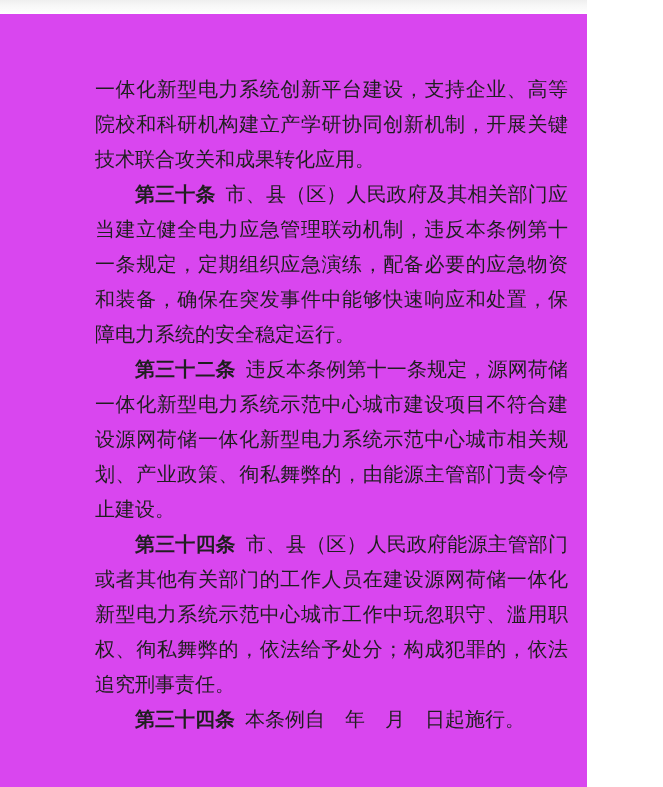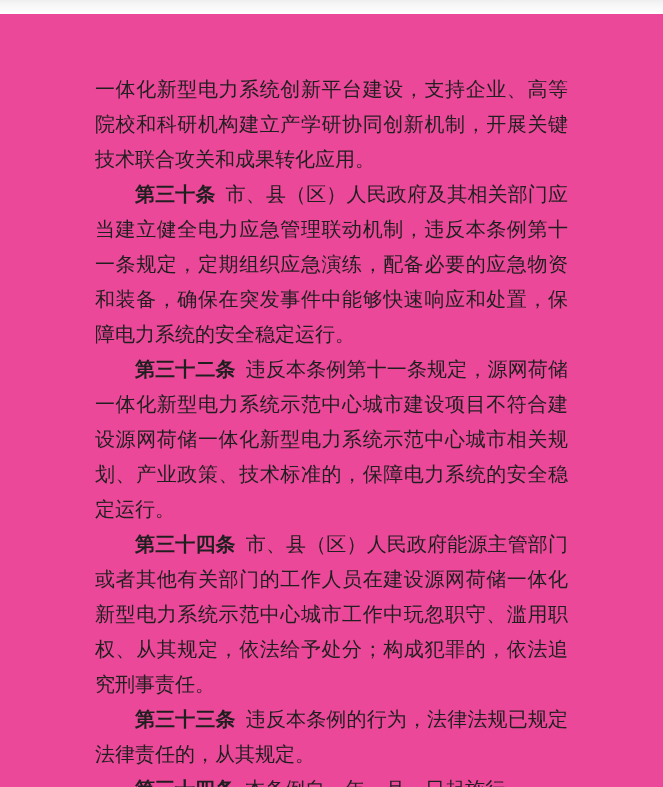--- a/index.html
+++ b/index.html
@@ -2,23 +2,23 @@
 <html><head>
 <meta charset="utf-8">
 <style>
   html, body {
     margin: 0;
     padding: 0;
     background: #ffffff;
   }
   .page {
     position: relative;
-    width: 663px;
+    width: 587px;
     height: 787px;
-    background: #ec4899;
+    background: #d946ef;
     overflow: hidden;
     font-family: "Liberation Sans", "DejaVu Sans", sans-serif;
   }
   .top-fade {
     position: absolute;
     top: 0;
     left: 0;
     width: 100%;
     height: 14px;
     background: linear-gradient(to bottom, #efefef 0%, #f7f7f7 40%, #ffffff 100%);
@@ -56,22 +56,21 @@
 
 <div class="page">
   <div class="top-fade"></div>
 
   <main class="text-block">
 
     <p class="para no-indent"><span class="body-text">一体化新型电力系统创新平台建设，支持企业、高等院校和科研机构建立产学研协同创新机制，开展关键技术联合攻关和成果转化应用。</span></p>
 
     <p class="para"><span class="lead">第三十条</span><span class="body-text">市、县（区）人民政府及其相关部门应当建立健全电力应急管理联动机制，违反本条例第十一条规定，定期组织应急演练，配备必要的应急物资和装备，确保在突发事件中能够快速响应和处置，保障电力系统的安全稳定运行。</span></p>
 
-    <p class="para"><span class="lead">第三十二条</span><span class="body-text">违反本条例第十一条规定，源网荷储一体化新型电力系统示范中心城市建设项目不符合建设源网荷储一体化新型电力系统示范中心城市相关规划、产业政策、技术标准的，保障电力系统的安全稳定运行。</span></p>
+    <p class="para"><span class="lead">第三十二条</span><span class="body-text">违反本条例第十一条规定，源网荷储一体化新型电力系统示范中心城市建设项目不符合建设源网荷储一体化新型电力系统示范中心城市相关规划、产业政策、徇私舞弊的，由能源主管部门责令停止建设。</span></p>
 
-    <p class="para"><span class="lead">第三十四条</span><span class="body-text">市、县（区）人民政府能源主管部门或者其他有关部门的工作人员在建设源网荷储一体化新型电力系统示范中心城市工作中玩忽职守、滥用职权、从其规定，依法给予处分；构成犯罪的，依法追究刑事责任。</span></p>
+    <p class="para"><span class="lead">第三十四条</span><span class="body-text">市、县（区）人民政府能源主管部门或者其他有关部门的工作人员在建设源网荷储一体化新型电力系统示范中心城市工作中玩忽职守、滥用职权、徇私舞弊的，依法给予处分；构成犯罪的，依法追究刑事责任。</span></p>
 
-    <p class="para"><span class="lead">第三十三条</span><span class="body-text">违反本条例的行为，法律法规已规定法律责任的，从其规定。</span></p>
 
     <p class="para"><span class="lead">第三十四条</span><span class="body-text">本条例自　年　月　日起施行。</span></p>
 
   </main>
 </div>
 
 </body></html>

